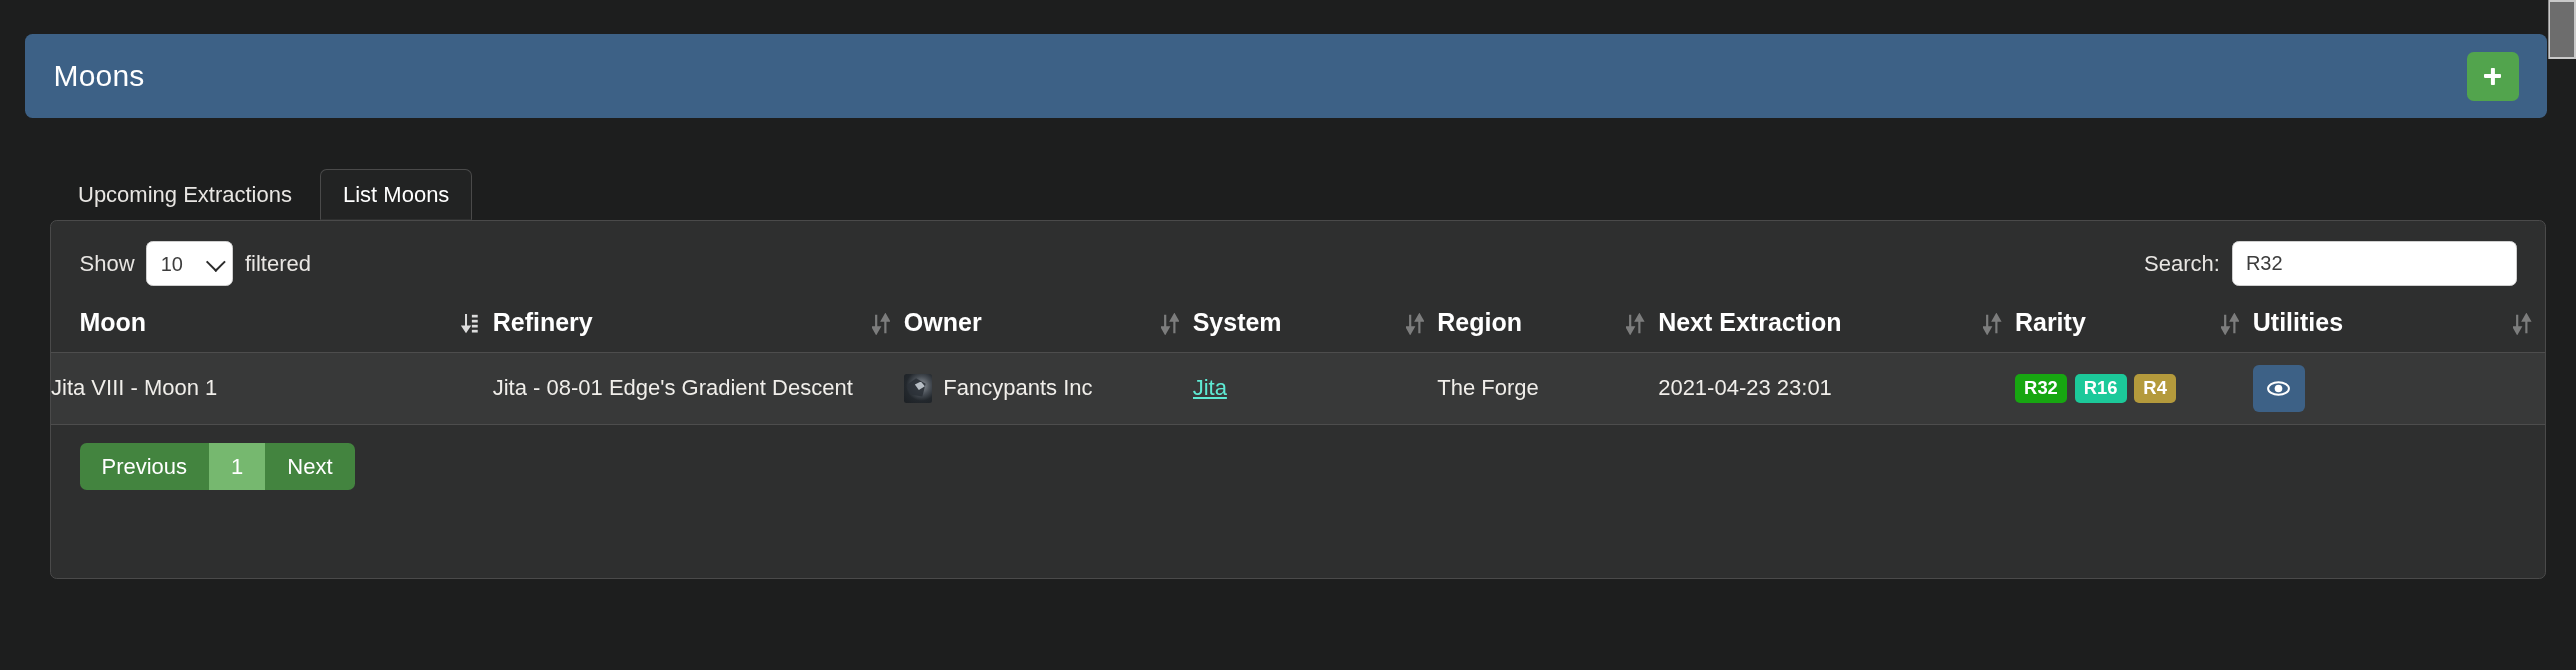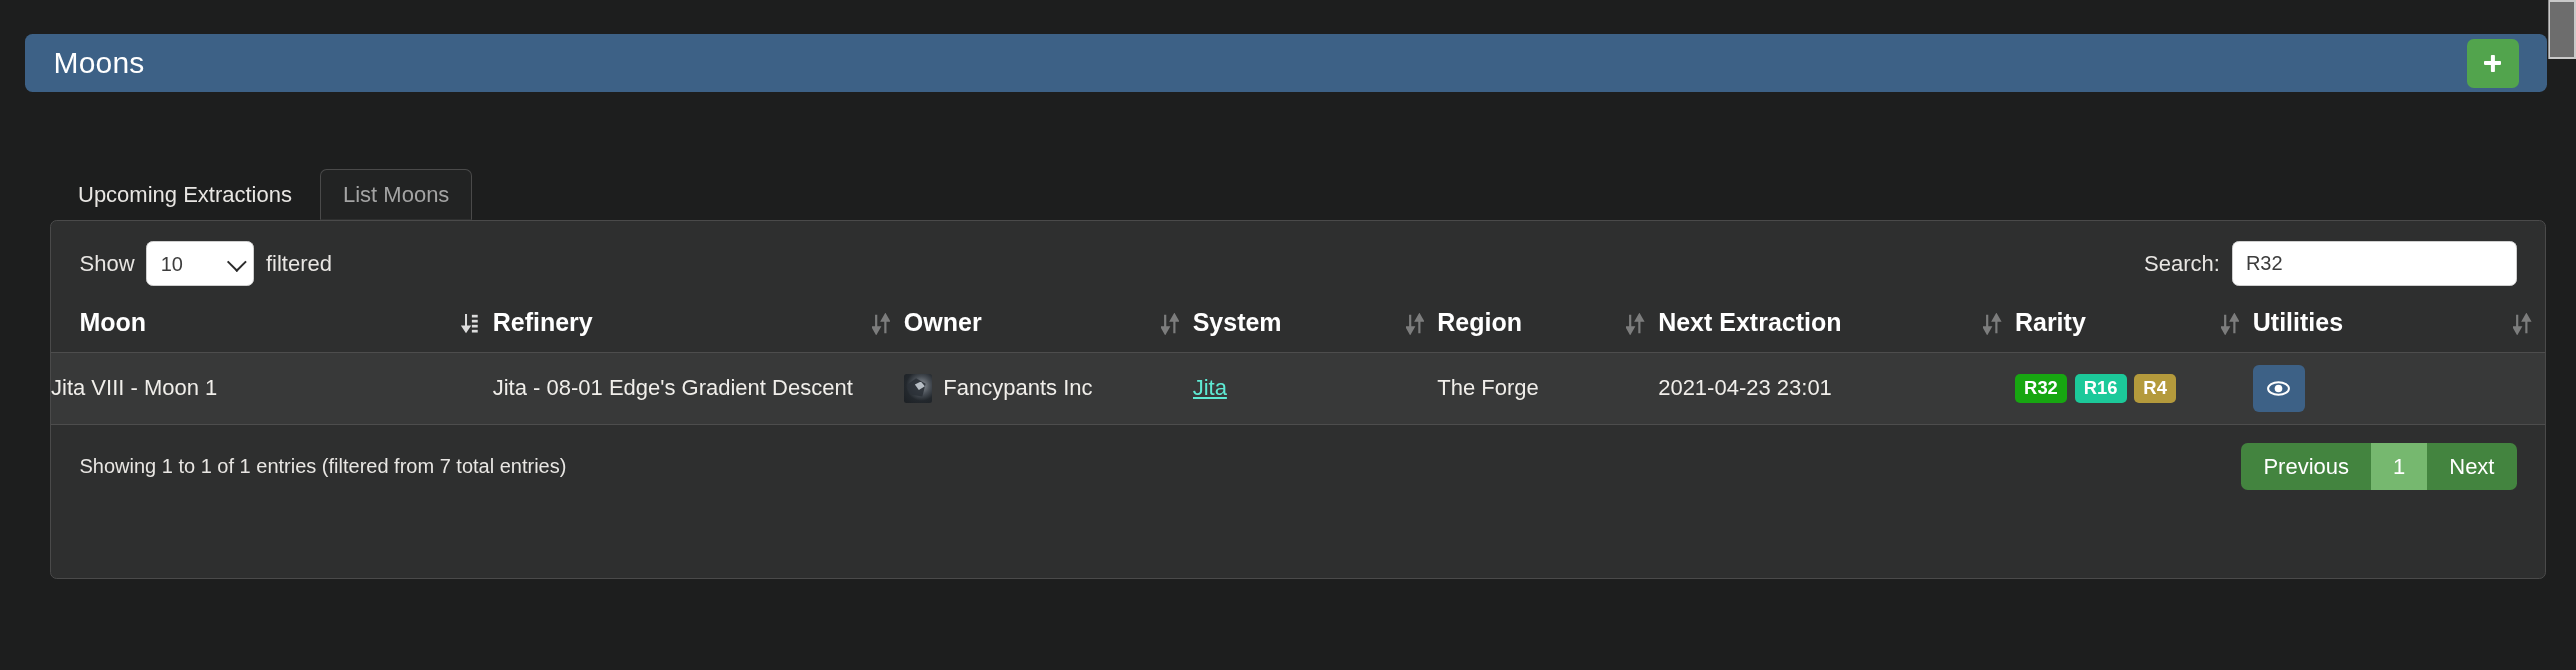--- a/index.html
+++ b/index.html
@@ -22,21 +22,21 @@
     height: 670px;
     box-sizing: border-box;
   }
 
   
   .header-bar {
     position: absolute;
     left: 25px;
     top: 34px;
     width: 2522px;
-    height: 58px;
+    height: 84px;
     background: #3d6186;
     border-radius: 7.5px;
     display: flex;
     align-items: center;
     justify-content: space-between;
     padding: 0 28.5px;
     box-sizing: border-box;
   }
   .header-title {
     font-size: 30px;
@@ -101,21 +101,21 @@
     cursor: pointer;
     box-sizing: border-box;
     border: 0.8px solid transparent;
     border-radius: 6.7px 6.7px 0 0;
     color: #e8e6e3;
     background: transparent;
     white-space: nowrap;
   }
   .tab.inactive { padding-left: 27px; padding-right: 27px; }
   .tab.active {
-    color: #a3a3a3;
+    color: #ffffff;
     border-color: #4a4a4a;
     border-bottom-color: #2e2f2f;
     background: #222323;
   }
 
   
   .card {
     position: absolute;
     left: 50px;
     top: 220px;
@@ -145,21 +145,21 @@
   .entries-select {
     appearance: none;
     -webkit-appearance: none;
     background: #ffffff;
     color: #3d3d3d;
     border: 0.8px solid #cfcfcf;
     border-radius: 6.7px;
     font-size: 20px;
     font-family: "Liberation Sans", sans-serif;
     height: 45px;
-    width: 108px;
+    width: 87px;
     padding: 0 0 0 13.4px;
     margin: 0 6.7px;
     box-sizing: border-box;
     cursor: pointer;
   }
   .select-box {
     position: relative;
     display: inline-block;
     margin: 0 5px;
   }
@@ -500,21 +500,20 @@
                 <ellipse cx="15" cy="10" rx="12.5" ry="7.5" fill="none" stroke="#ffffff" stroke-width="2.4"></ellipse>
                 <circle cx="15" cy="10" r="4.6" fill="#ffffff"></circle>
               </svg>
             </button>
           </td>
         </tr>
       </tbody>
     </table>
 
     <div class="card-bottom">
-      <div class="info-text">Showing 1 to 1 of 1 entries (filtered from 7 total entries)</div>
       <div class="pagination">
         <button class="page-btn">Previous</button>
         <button class="page-btn current">1</button>
         <button class="page-btn">Next</button>
       </div>
     </div>
 
   </div>
 
   <div class="scroll-artifact">

